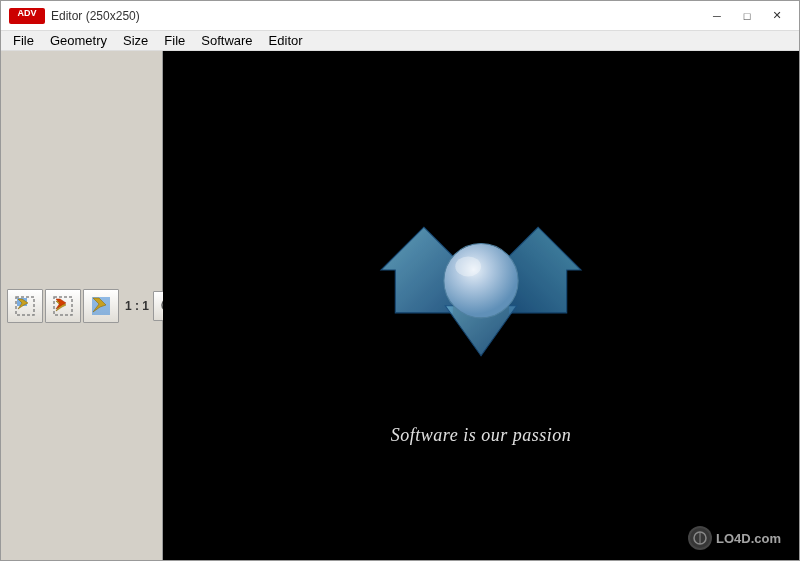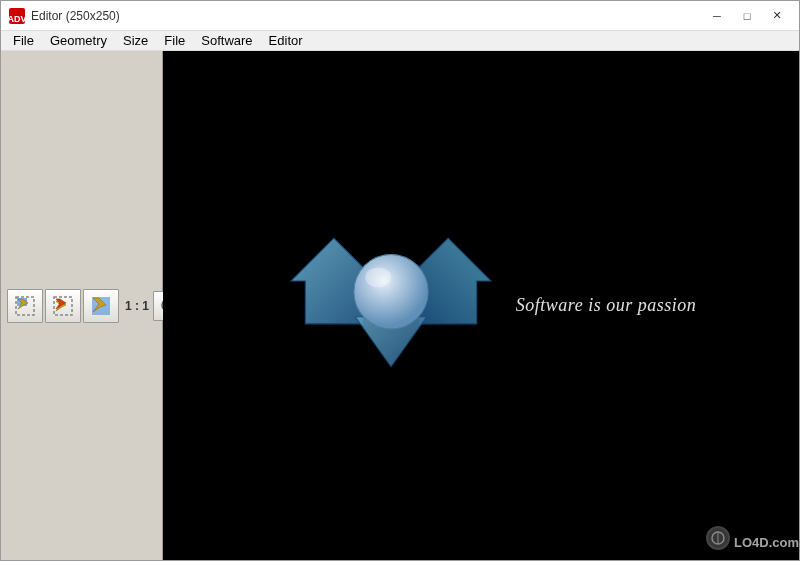--- a/index.html
+++ b/index.html
@@ -26,27 +26,27 @@
     .titlebar {
       background: #fff;
       height: 30px;
       display: flex;
       align-items: center;
       padding: 0 8px;
       border-bottom: 1px solid #ddd;
       user-select: none;
     }
     .titlebar-icon {
-      width: 16px;
+      width: 36px;
       height: 16px;
       margin-right: 6px;
       background: #c00;
       border-radius: 2px;
       display: flex;
-      align-items: flex-end;
+      align-items: flex-start;
       justify-content: center;
       font-size: 9px;
       color: white;
       font-weight: bold;
       flex-shrink: 0;
     }
     .titlebar-title {
       flex: 1;
       font-size: 12px;
       color: #333;
@@ -166,21 +166,21 @@
       overflow: hidden;
       display: flex;
       align-items: center;
       justify-content: center;
     }
 
     .canvas-content {
       width: 100%;
       height: 100%;
       display: flex;
-      flex-direction: row;
+      flex-direction: column;
       align-items: center;
       justify-content: center;
       position: relative;
     }
 
     
     .logo-container {
       position: relative;
       width: 250px;
       height: 250px;
@@ -201,23 +201,23 @@
       font-size: 18px;
       font-style: italic;
       font-family: Georgia, serif;
       letter-spacing: 0.5px;
     }
 
     
     .watermark {
       position: absolute;
       bottom: 10px;
-      right: 0;
-      display: flex;
-      align-items: flex-end;
+      right: 18px;
+      display: flex;
+      align-items: center;
       gap: 4px;
       opacity: 0.8;
     }
     .watermark-logo {
       width: 24px;
       height: 24px;
       background: #555;
       border-radius: 50%;
       display: flex;
       align-items: center;

